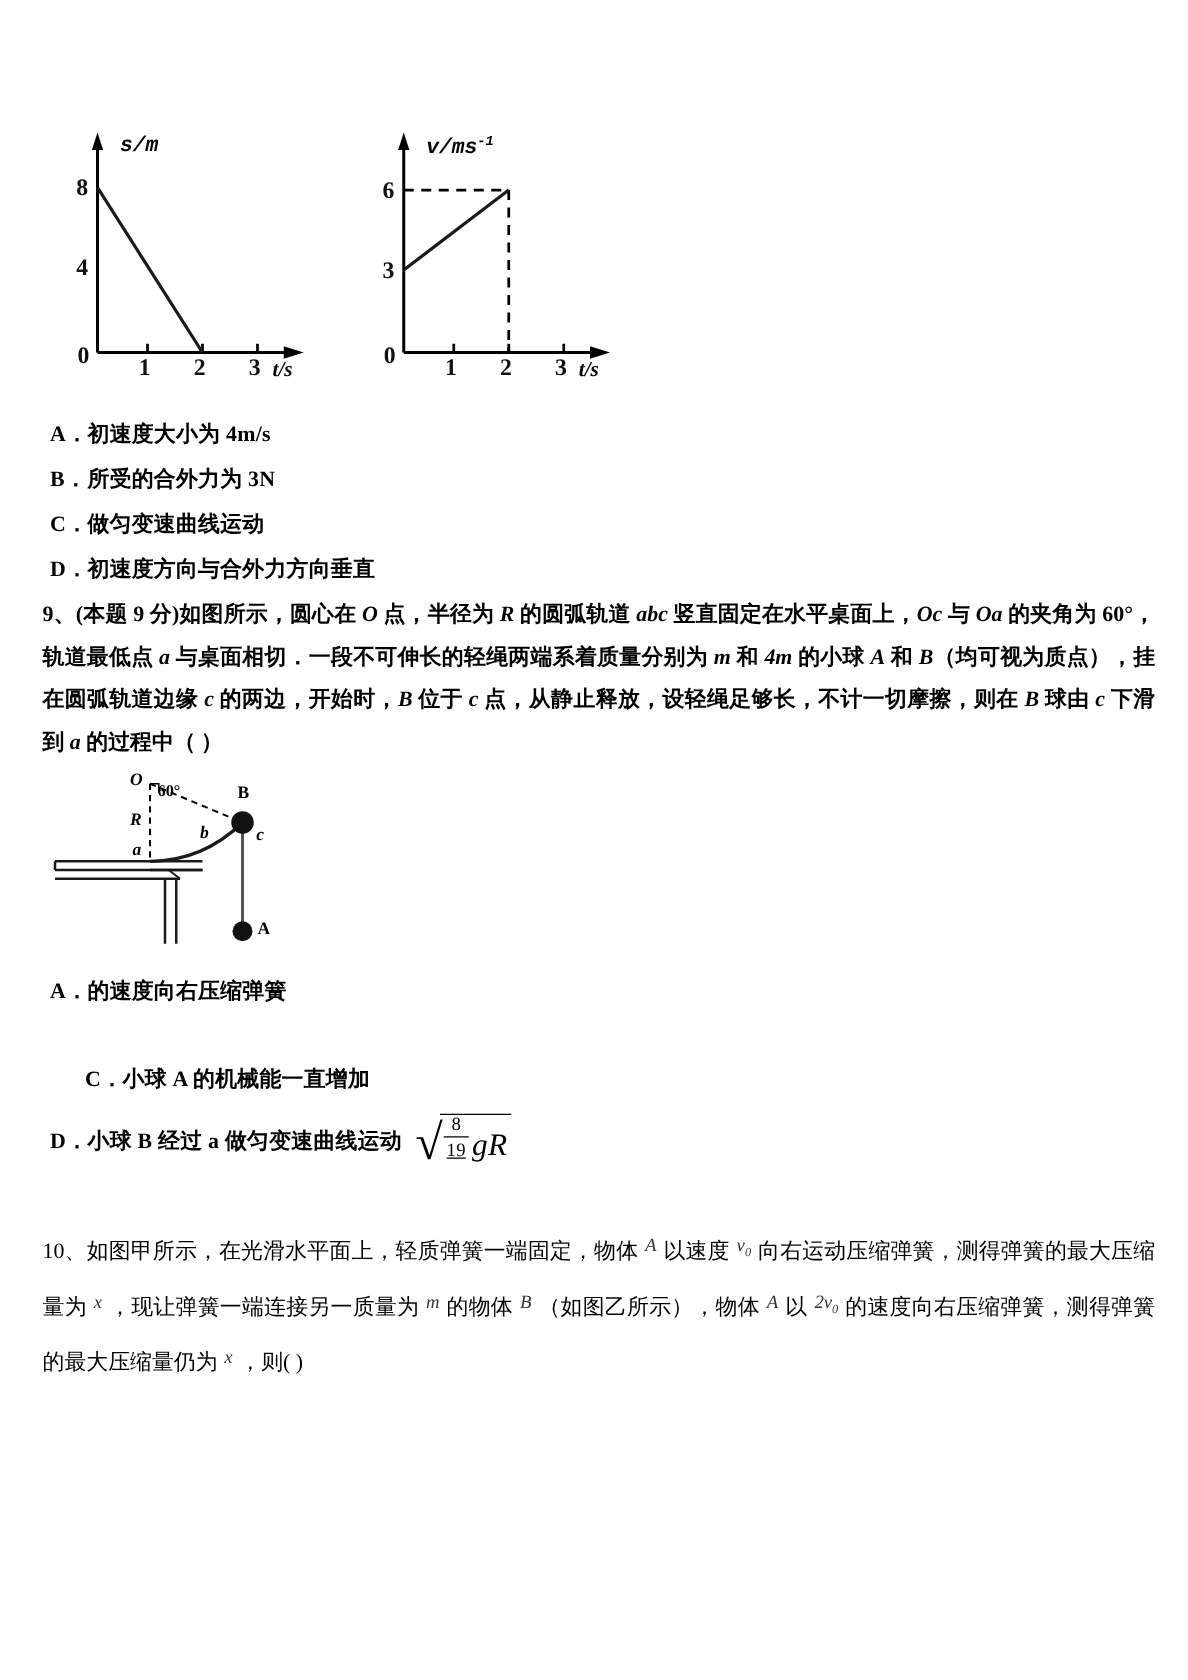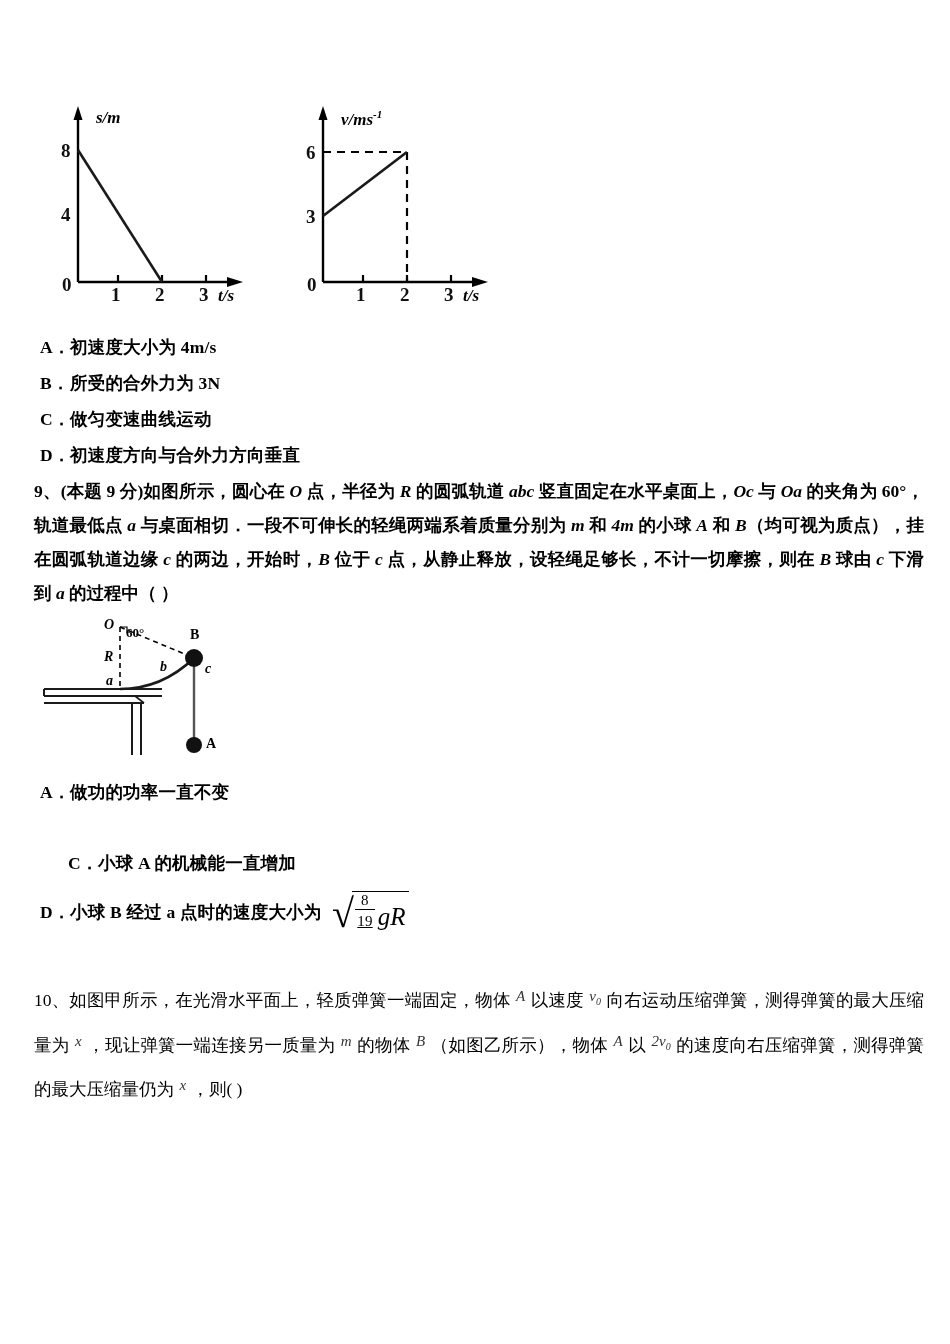--- a/index.html
+++ b/index.html
@@ -34,21 +34,21 @@
     position: absolute;
     top: 0;
     width: 250px;
     height: 220px;
   }
   #graph-st { left: 10px; }
   #graph-vt { left: 255px; }
 
   .axis-label {
     position: absolute;
-    font-family: Liberation Serif, serif;
+    font-family: Liberation Mono, monospace;
     font-style: italic;
     font-weight: bold;
     font-size: 17px;
     white-space: nowrap;
   }
   .tick-label {
     position: absolute;
     font-family: "Liberation Serif", "DejaVu Serif", serif;
     font-size: 19px;
     font-weight: bold;
@@ -273,27 +273,27 @@
     <div class="dlabel" style="left:84px; top:22px; font-style:normal; font-size:13px;">60°</div>
     <div class="dlabel" style="left:62px; top:46px;">R</div>
     <div class="dlabel" style="left:64px; top:70px;">a</div>
     <div class="dlabel" style="left:118px; top:56px;">b</div>
     <div class="dlabel" style="left:163px; top:58px;">c</div>
     <div class="dlabel" style="left:148px; top:24px; font-style:normal;">B</div>
     <div class="dlabel" style="left:164px; top:133px; font-style:normal;">A</div>
   </div>
 
   <div class="opt" style="top:780px;">
-    <span class="lab">A．</span><span>做功的功率一直不变</span>
+    <span class="lab">A．</span><span>的速度向右压缩弹簧</span>
   </div>
   <div class="opt" style="top:851px;margin-left:28px;">
     <span class="lab">C．</span><span>小球 A 的机械能一直增加</span>
   </div>
   <div class="opt" style="top:893px;">
-    <span class="lab">D．</span><span>小球 B 经过 a 点时的速度大小为</span>
+    <span class="lab">D．</span><span>小球 B 经过 a 做匀变速曲线运动</span>
     <span class="sqrt-wrap">
       <span class="sqrt-sign">√</span><span class="sqrt-body">
         <span class="frac">
           <span class="num">8</span>
           <span class="den">19</span>
         </span><span class="gR">gR</span>
       </span>
     </span>
   </div>
 

